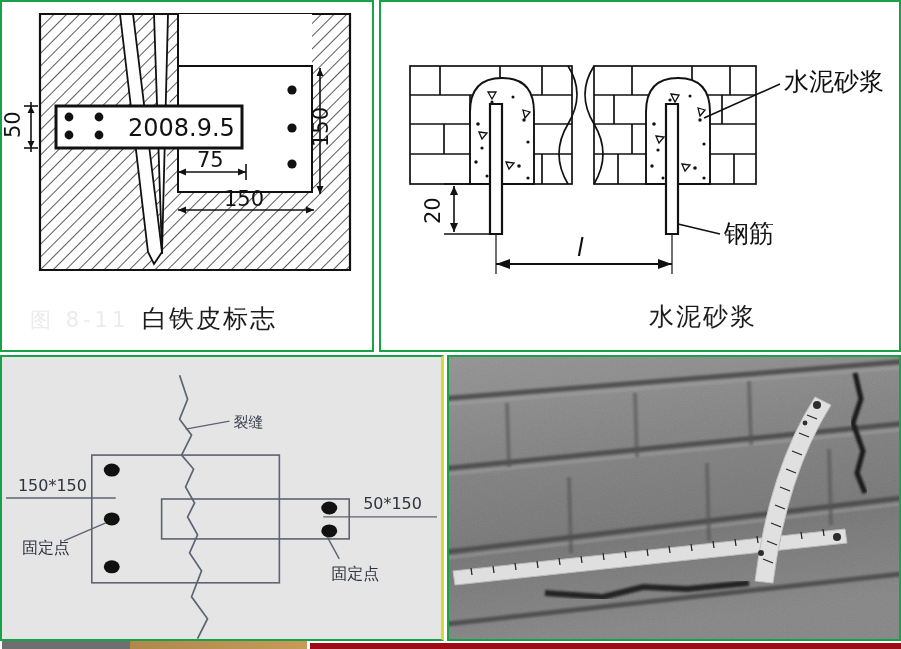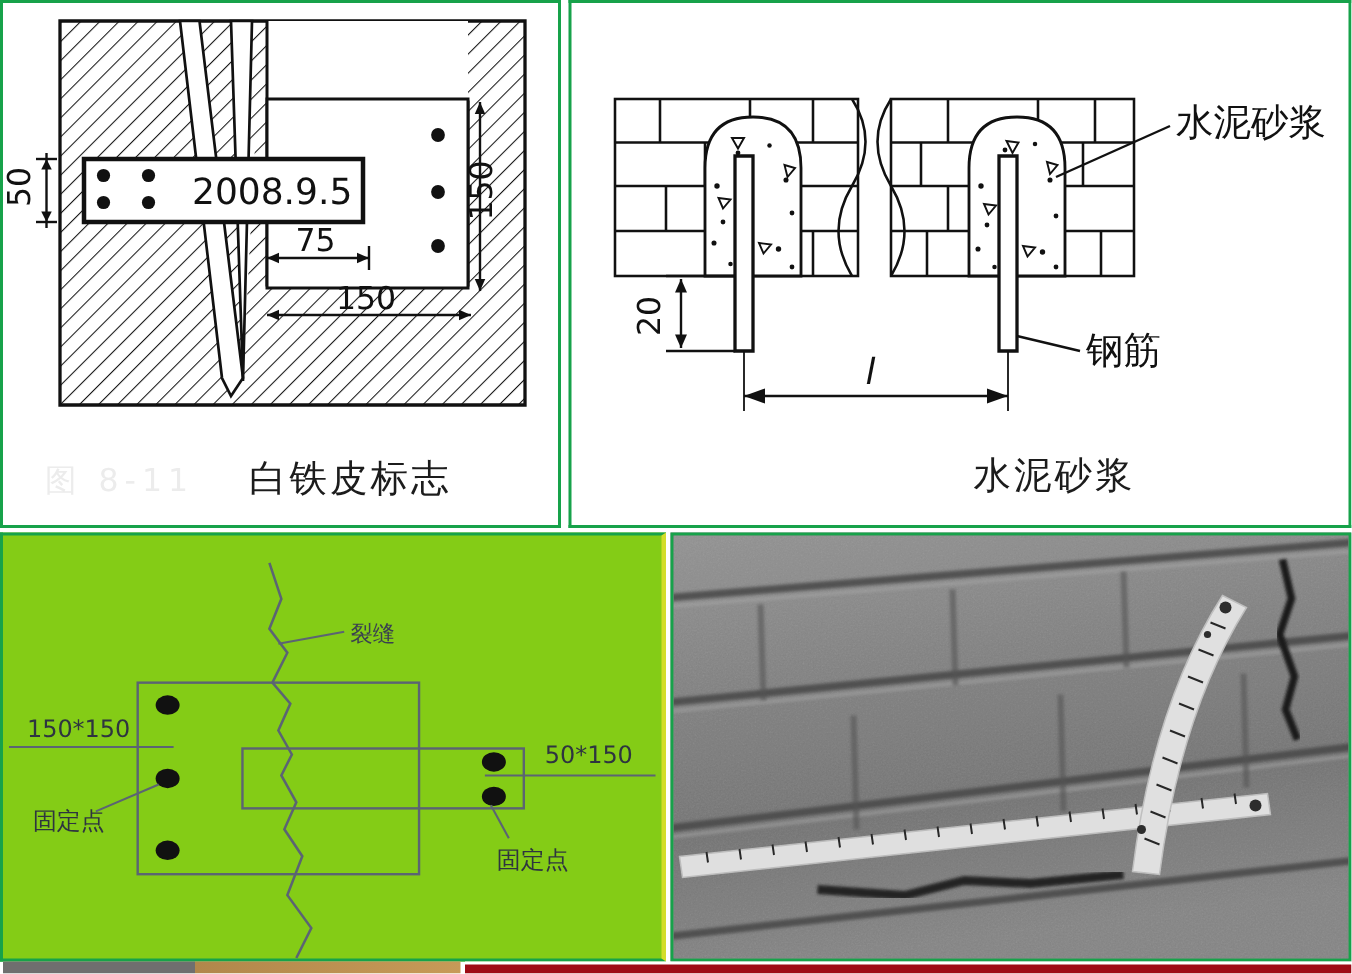--- a/index.html
+++ b/index.html
@@ -29,21 +29,21 @@
   }
   #panel-rod-inner-edge {
     position: absolute; left: 899px; top: 0; width: 2px; height: 352px;
     background: #17a24a;
   }
 
   #panel-plan {
     left: 0; top: 355px; width: 444px; height: 286px;
     border: 2px solid #17a24a;
     border-right: 3px solid #d3dd2a;
-    background: #84cc16;
+    background: #e5e5e5;
   }
   #panel-photo {
     left: 447px; top: 355px; width: 454px; height: 286px;
     border: 2px solid #17a24a;
     background: #8a8a8a;
     overflow: hidden;
   }
 
   
   #strip-left {
@@ -64,21 +64,21 @@
 
   
   .caption {
     position: absolute;
     font-family: "DejaVu Sans", "Liberation Sans", sans-serif;
     font-size: 25px;
     color: #1c1c1c;
     letter-spacing: 2px;
     white-space: nowrap;
   }
-  #caption-tin  { left: 164px; top: 300px; }
+  #caption-tin  { left: 140px; top: 300px; }
   #caption-rod  { left: 268px; top: 298px; }
 
   .watermark {
     position: absolute;
     font-family: "DejaVu Sans", "Liberation Sans", sans-serif;
     font-size: 21px;
     color: #ececec;
     letter-spacing: 4px;
     white-space: nowrap;
     user-select: none;

